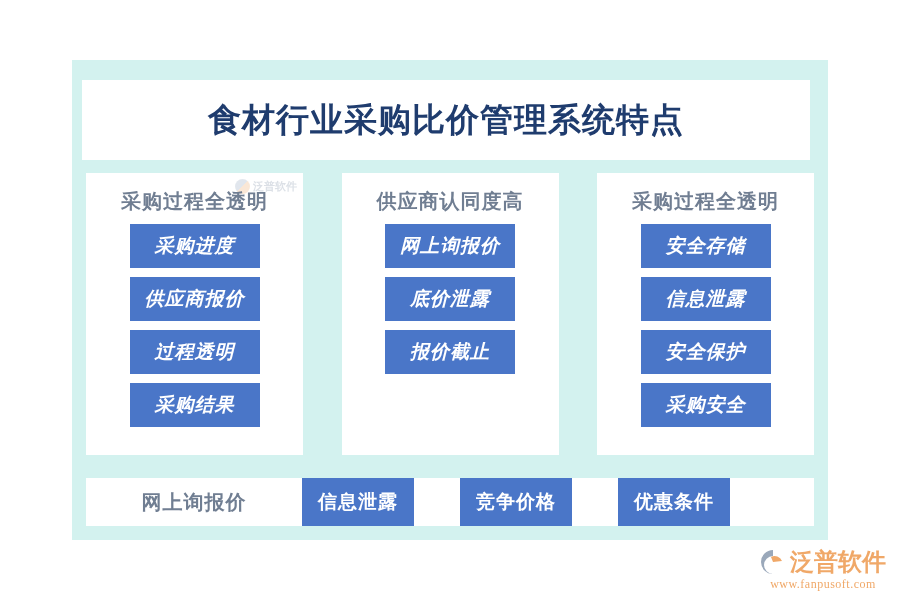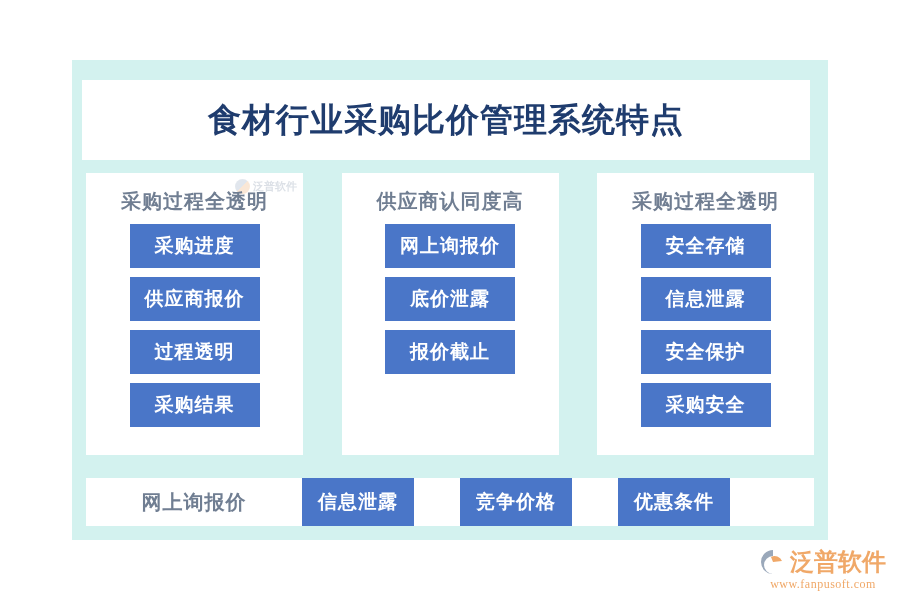--- a/index.html
+++ b/index.html
@@ -92,20 +92,21 @@
     height: 44px;
     background: #4a76c8;
     color: #ffffff;
     font-size: 19px;
     font-weight: bold;
     letter-spacing: 1px;
     display: flex;
     align-items: center;
     justify-content: center;
     white-space: nowrap;
+    font-style: italic;
   }
 
   
   .wm {
     position: absolute;
     top: 6px;
     right: 6px;
     display: flex;
     align-items: center;
     gap: 3px;

